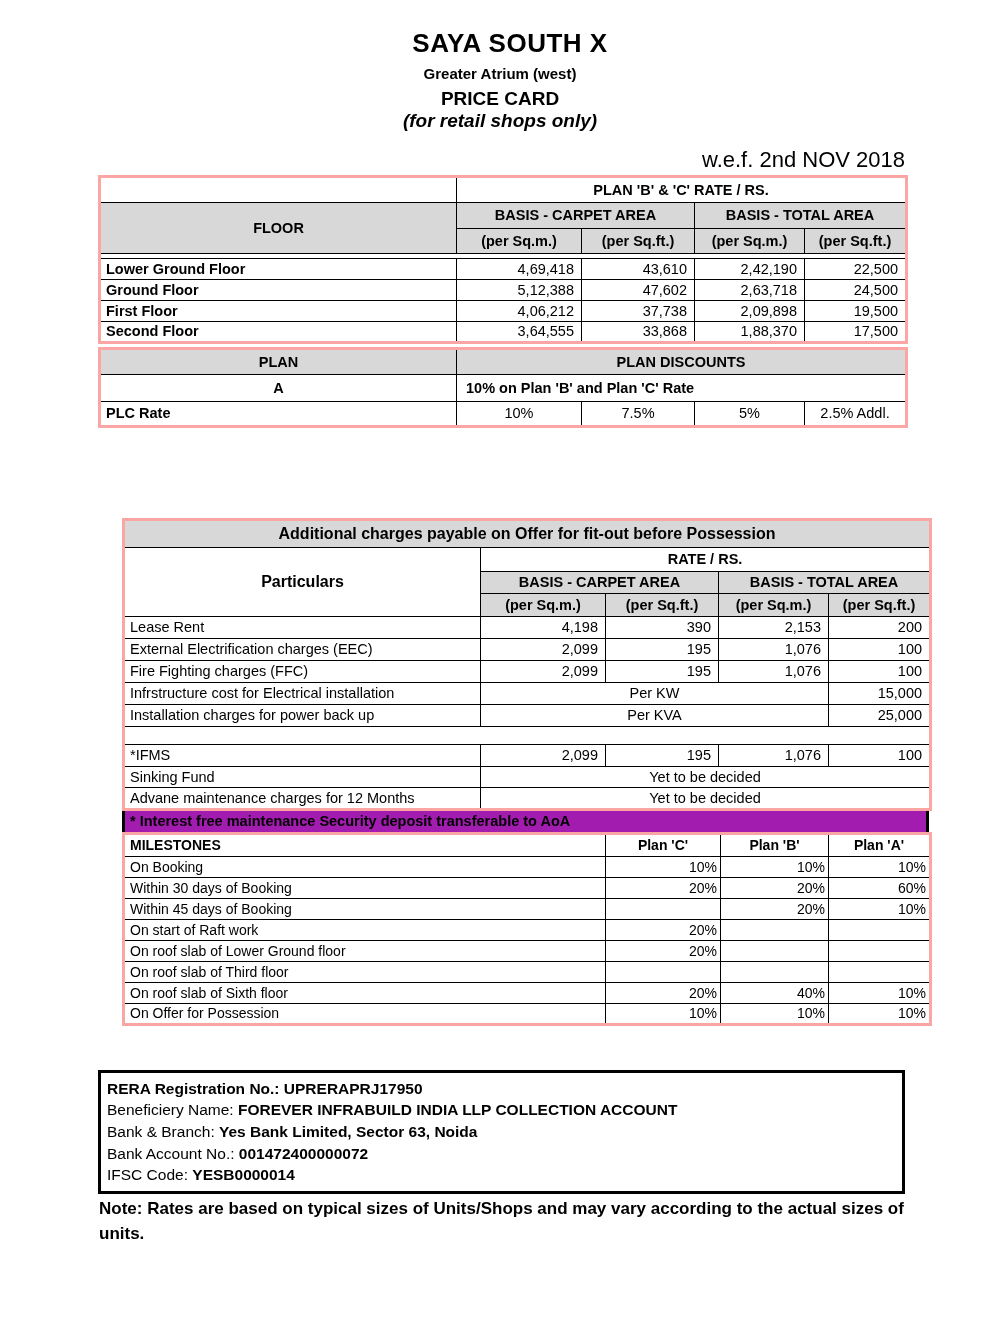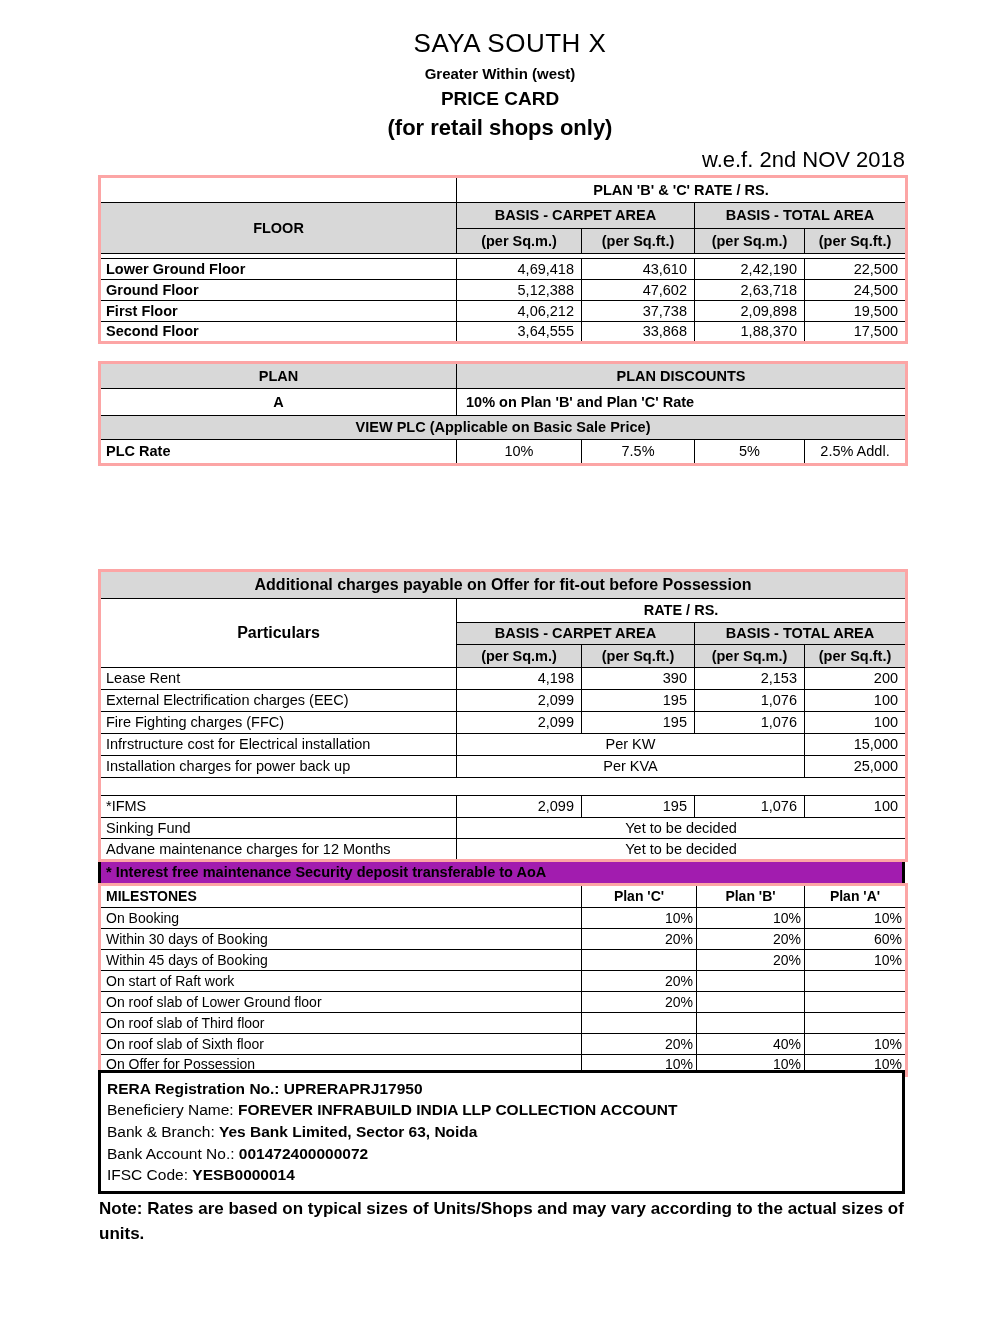--- a/index.html
+++ b/index.html
@@ -5,42 +5,42 @@
   * { box-sizing: border-box; margin: 0; padding: 0; }
   html,body { background:#ffffff; }
   body {
     width: 1000px; height: 1327px; position: relative;
     font-family: "Liberation Sans", sans-serif; color:#000;
   }
   .page { position:absolute; inset:0; width:1000px; height:1327px; background:#fff; }
 
   
   .doc-head { position:absolute; left:0; top:28px; width:1000px; text-align:center; }
-  .title    { font-size:26px; font-weight:normal; letter-spacing:0.5px;margin-left:20px; }
+  .title    { font-size:26px; font-weight:bold; letter-spacing:0.5px;margin-left:20px; }
   .subtitle { font-size:15px; font-weight:bold; margin-top:6px; }
   .doctype  { font-size:19px; font-weight:bold; margin-top:6px; }
-  .retail   { font-size:22px; font-weight:bold; margin-top:5px; }
+  .retail   { font-size:19px; font-weight:bold; font-style:italic; }
   .wef { position:absolute; right:95px; top:147px; font-size:22px; font-weight:normal;margin-left:20px; }
 
   
   table { border-collapse:collapse; table-layout:fixed; width:807px; }
   .sect { position:absolute; left:98px; }
   table, .frame { border:3px solid #fca5a5; }
   td { border:1px solid #000; vertical-align:middle; font-size:14.5px; line-height:1.15; overflow:hidden; white-space:nowrap; }
   .gray { background:#d8d8d8; }
   .b   { font-weight:bold; }
   .ctr { text-align:center; }
   .lft { text-align:left; padding-left:5px; }
   .num { text-align:right; padding-right:7px; }
   .num-tight { text-align:right; padding-right:3px; }
   tr.spacer td { border-left:none; border-right:none; }
 
   .t1 { top:175px; }
-  .t2 { top:361px; }
-  .t3 { top:569px; }
+  .t2 { top:347px; }
+  .t3 { top:518px;margin-left:24px; }
 
   
   .footnote-strip {
     width:807px; border-left:3px solid #000; border-right:3px solid #000;
     height:21px; line-height:20px; font-weight:bold; font-size:14.5px; padding-left:5px;
     background:#a21caf; white-space:nowrap;
   }
   .mt td { font-size:14px; }
 
   .two-line { line-height:1.35; white-space:nowrap; }
@@ -62,21 +62,21 @@
     font-size:17px; font-weight:bold; line-height:1.45;
   }
 </style>
 </head>
 <body>
 
 <div class="page">
 
   <div class="doc-head">
     <div class="title">SAYA SOUTH X</div>
-    <div class="subtitle">Greater Within (west)</div>
+    <div class="subtitle">Greater Atrium (west)</div>
     <div class="doctype">PRICE CARD</div>
     <div class="retail">(for retail shops only)</div>
   </div>
   <div class="wef">w.e.f. 2nd NOV 2018</div>
 
   <div class="sect t1">
     <table>
       <colgroup>
           <col style="width:357px">
           <col style="width:125px">
@@ -146,23 +146,20 @@
         </colgroup>
       <tbody>
           <tr style="height:26px">
         <td class="gray b ctr">PLAN</td>
         <td colspan="4" class="gray b ctr">PLAN DISCOUNTS</td>
       </tr>
       <tr style="height:27px">
         <td class="b ctr">A</td>
         <td colspan="4" class="b lft" style="padding-left:9px">10% on Plan 'B' and Plan 'C' Rate</td>
       </tr>
-      <tr style="height:24px">
-        <td colspan="5" class="gray b ctr">VIEW PLC (Applicable on Basic Sale Price)</td>
-      </tr>
       <tr style="height:25px">
         <td class="b lft">PLC Rate</td>
         <td class="ctr">10%</td>
         <td class="ctr">7.5%</td>
         <td class="ctr">5%</td>
         <td class="ctr">2.5% Addl.</td>
       </tr>
     </tbody>
       </table>
   </div>

